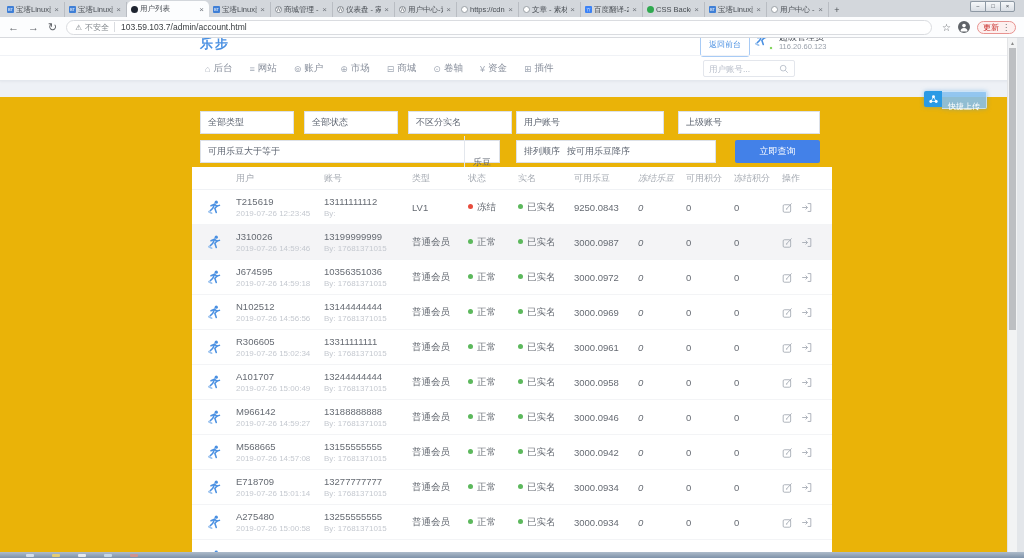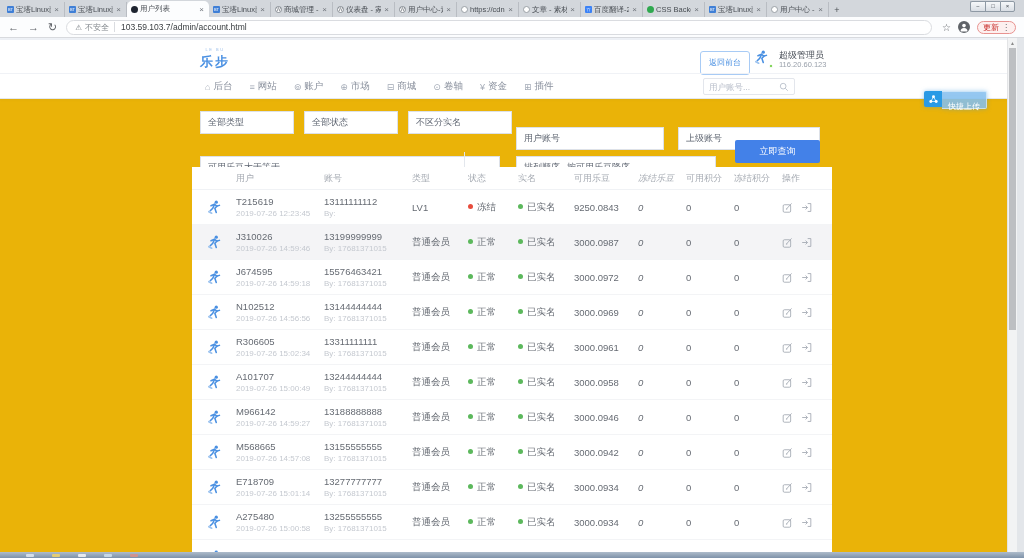--- a/index.html
+++ b/index.html
@@ -38,21 +38,21 @@
 
   
   .frame-right { position:absolute; top:38px; bottom:0; right:0; width:7px; background:#e3e6ea; z-index:30; }
   .scrollbar { position:absolute; top:38px; bottom:6px; right:7px; width:10px; background:#f2f3f4; border-left:1px solid #e3e4e6; z-index:31; }
   .sb-up { height:10px; text-align:center; font-size:5px; color:#8a8a8a; line-height:10px; }
   .sb-thumb { position:absolute; top:10px; left:1px; right:1px; height:282px; background:#bdbfc2; }
   .taskbar { position:absolute; bottom:0; left:0; right:0; height:6px; background:linear-gradient(#aebccb,#7e92a9); z-index:36; display:flex; align-items:center; gap:18px; padding-left:26px; }
   .tb-blob { width:8px; height:3px; border-radius:1px; opacity:.85; }
 
   
-  .site-header { position:absolute; top:40px; left:0; right:0; height:59px; background:#fff; border-bottom:1px solid #e4e8ee; box-shadow:0 1px 2px rgba(80,90,110,.06); z-index:20; }
+  .site-header { position:absolute; top:22px; left:0; right:0; height:59px; background:#fff; border-bottom:1px solid #e4e8ee; box-shadow:0 1px 2px rgba(80,90,110,.06); z-index:20; }
   .logo { position:absolute; left:200px; top:7px; color:#4a90e2; }
   .logo .sub { font-size:4px; letter-spacing:1.5px; color:#9fc0ea; display:block; text-align:center; }
   .logo .main { font-size:13px; font-weight:bold; letter-spacing:2px; }
   .backfront { position:absolute; left:700px; top:11px; height:24px; line-height:14px; padding:0 8px; border:1px solid #a8cbf5; border-radius:3px; color:#4a90e2; font-size:8px; background:#fff; }
   .adminava { position:absolute; left:753px; top:9px; width:20px; height:20px; }
   .adminava .dot { position:absolute; right:0; bottom:1px; width:4px; height:4px; border-radius:50%; background:#52c41a; border:1px solid #fff; }
   .adminname { position:absolute; left:779px; top:9px; font-size:9px; color:#454b54; }
   .adminip { position:absolute; left:779px; top:20px; font-size:7.5px; color:#9aa1ab; }
   .hdr-rowB { position:absolute; top:33px; left:0; right:0; height:26px; border-top:1px solid #f0f2f6; }
   .mainnav { position:absolute; left:205px; top:6px; display:flex; gap:17px; }
@@ -63,21 +63,21 @@
   .hdrsearch input::placeholder { color:#b6bcc8; }
 
   
   .floatbadge { position:absolute; left:924px; top:91px; height:16px; display:flex; z-index:50; filter:drop-shadow(0 0 2px rgba(60,150,220,.5)); }
   .fb-ico { width:18px; background:#2a9ae5; border-radius:2px 0 0 2px; display:flex; align-items:center; justify-content:center; }
   .fb-label { background:rgba(140,195,240,.8); border:1px solid rgba(255,255,255,.5); border-left:none; border-radius:0 2px 2px 0; color:#fff; font-size:8px; line-height:14px; padding:8px 6px; }
 
   
   .content { position:absolute; top:97px; left:0; right:0; bottom:6px; background:#eab308; overflow:hidden; z-index:10; }
   .fbox { position:absolute; height:23px; background:#fff; border:1px solid #dde1e8; display:flex; align-items:center; font-size:9px; color:#5f6672; padding:0 7px; }
-  .fgroup { padding:0;margin-top:16px; }
+  .fgroup { padding:0; }
   .fgroup .flabel { padding:0 7px; white-space:nowrap; color:#5f6672; }
   .fgroup input { flex:1; min-width:0; border:none; outline:none; height:100%; font-size:9px; font-family:inherit; }
   .fsuffix { border-left:1px solid #e3e7ed; padding:16px 8px; height:100%; line-height:21px; white-space:nowrap; }
   .fvalue { white-space:nowrap; }
   .qbtn { position:absolute; left:735px; top:43px; width:85px; height:23px; background:var(--accent,#4381e8); color:#fff; border:none; border-radius:2px; font-size:9px; font-family:inherit; }
 
   
   .card { position:absolute; left:192px; top:70px; width:640px; bottom:0; background:#fff; overflow:hidden; }
   .thead { display:flex; align-items:center; height:23px; font-size:9px; color:#a6abb3; border-bottom:1px solid #f0f2f5; }
   .trow { display:flex; align-items:center; height:35px; border-bottom:1px solid #f3f4f6; font-size:9.5px; color:#666b73; }
@@ -417,21 +417,21 @@
         <path d="M12 7.5 L9.5 13 L6 16.5" stroke="#4a90e2" stroke-width="2.2" fill="none" stroke-linecap="round"></path>
         <path d="M15.5 10 L19 9" stroke="#4a90e2" stroke-width="2.2" fill="none" stroke-linecap="round"></path>
         <path d="M4 18 L8 20" stroke="#9cc3ef" stroke-width="2.4" stroke-linecap="round"></path>
       </svg>
     </span>
     <span class="w-user">
       <div>J674595</div>
       <div class="sub2">2019-07-26 14:59:18</div>
     </span>
     <span class="w-acct">
-      <div>15576463421</div>
+      <div>10356351036</div>
       <div class="sub2">By: 17681371015</div>
     </span>
     <span class="w-type">普通会员</span>
     <span class="w-status"><i class="sdot st" style="background: rgb(92, 184, 92);"></i><span>正常</span></span>
     <span class="w-real"><i class="sdot rn" style="background: rgb(92, 184, 92);"></i><span>已实名</span></span>
     <span class="w-ledou">3000.0972</span>
     <span class="w-frozen">0</span>
     <span class="w-pts">0</span>
     <span class="w-fpts">0</span>
     <span class="w-act">

